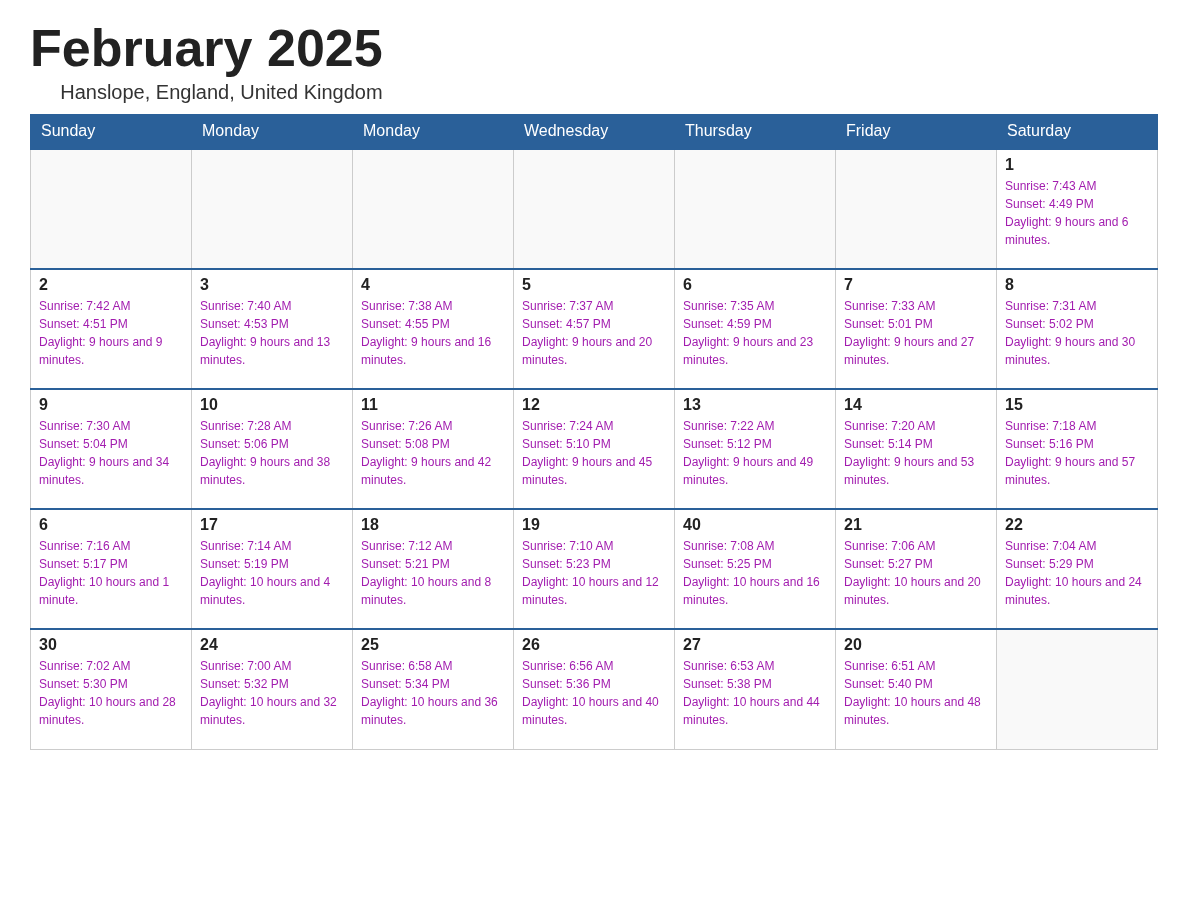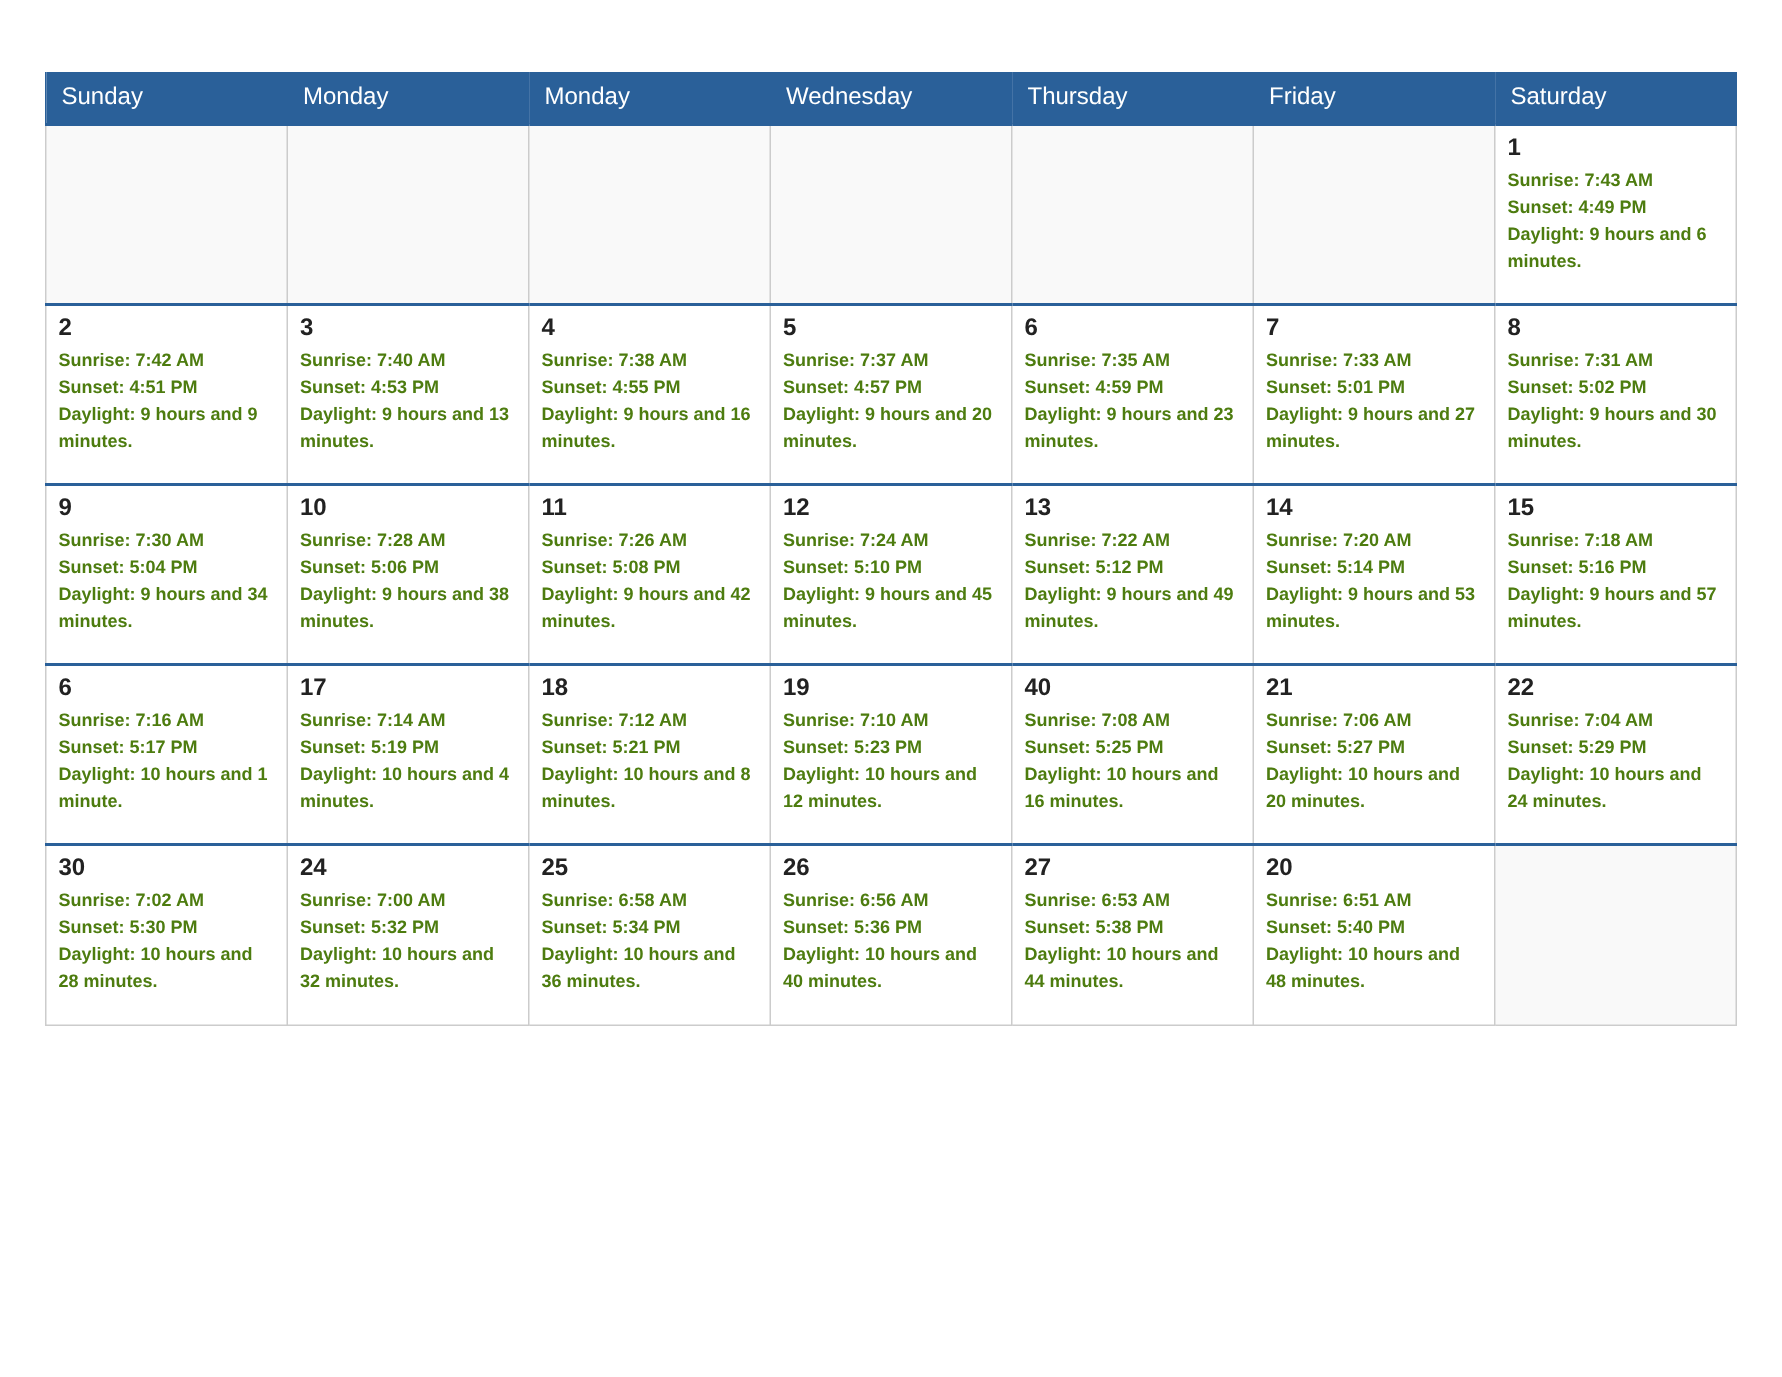--- a/index.html
+++ b/index.html
@@ -42,21 +42,21 @@
       line-height: 1.1;
     }
     .location {
       font-size: 20px;
       color: #333;
       margin-top: 4px;
     }
     .calendar {
       width: 100%;
       border-collapse: collapse;
-      margin-top: 28px;
+      margin-top: 10px;
     }
     .calendar th {
       background-color: #2a6099;
       color: #fff;
       font-size: 16px;
       font-weight: normal;
       padding: 8px 10px;
       text-align: left;
       border: 1px solid #2a6099;
     }
@@ -69,39 +69,42 @@
     }
     .day-number {
       font-size: 16px;
       font-weight: bold;
       color: #222;
       display: block;
       margin-bottom: 3px;
     }
     .day-info {
       font-size: 12px;
-      color: #4d7c0f;
+      color: #a21caf;
       line-height: 1.5;
-      font-weight: bold;
     }
     .empty-cell {
       background: #f9f9f9;
     }
     
     .calendar tr td {
       border-top: 2px solid #2a6099;
     }
     .calendar thead tr th {
       border-top: none;
     }
   </style>
 </head>
 <body>
 
 <div class="header">
+  <div class="title-section">
+    <div class="month-title">February 2025</div>
+    <div class="location">Hanslope, England, United Kingdom</div>
+  </div>
 </div>
 
 <table class="calendar">
   <thead>
     <tr>
       <th>Sunday</th>
       <th>Monday</th>
       <th>Monday</th>
       <th>Wednesday</th>
       <th>Thursday</th>

